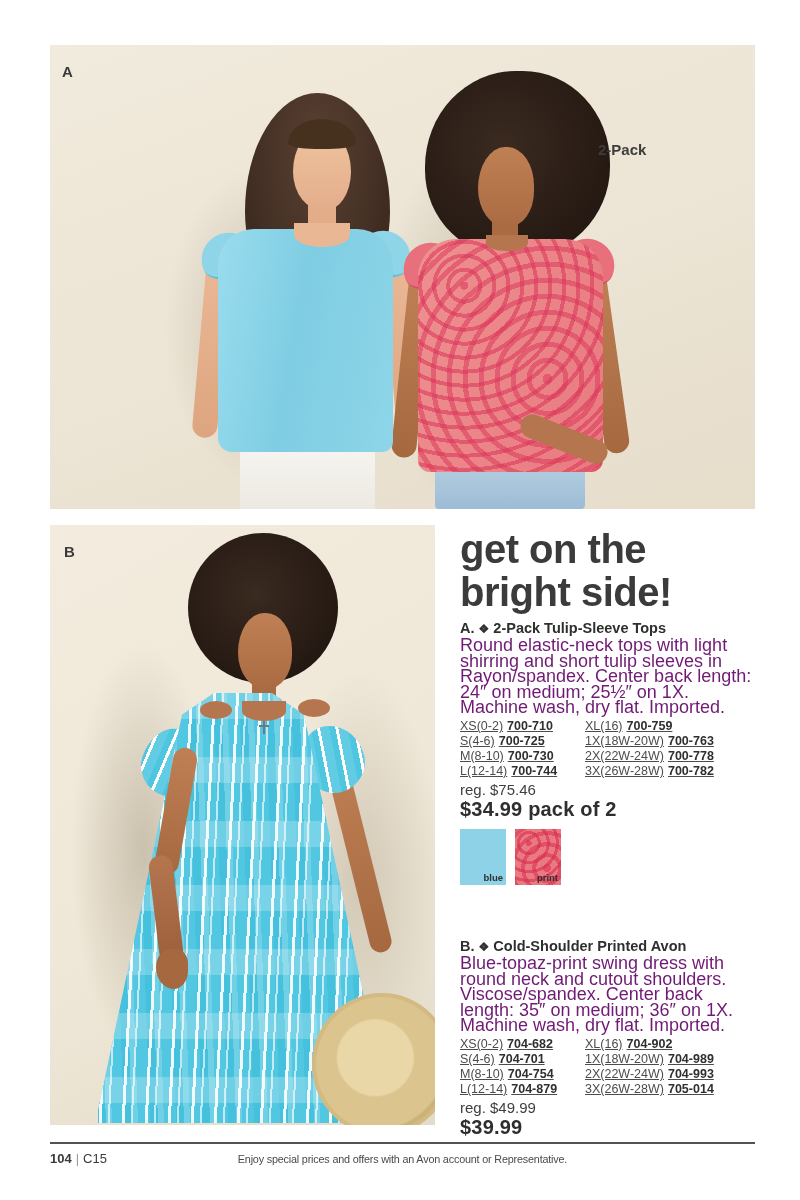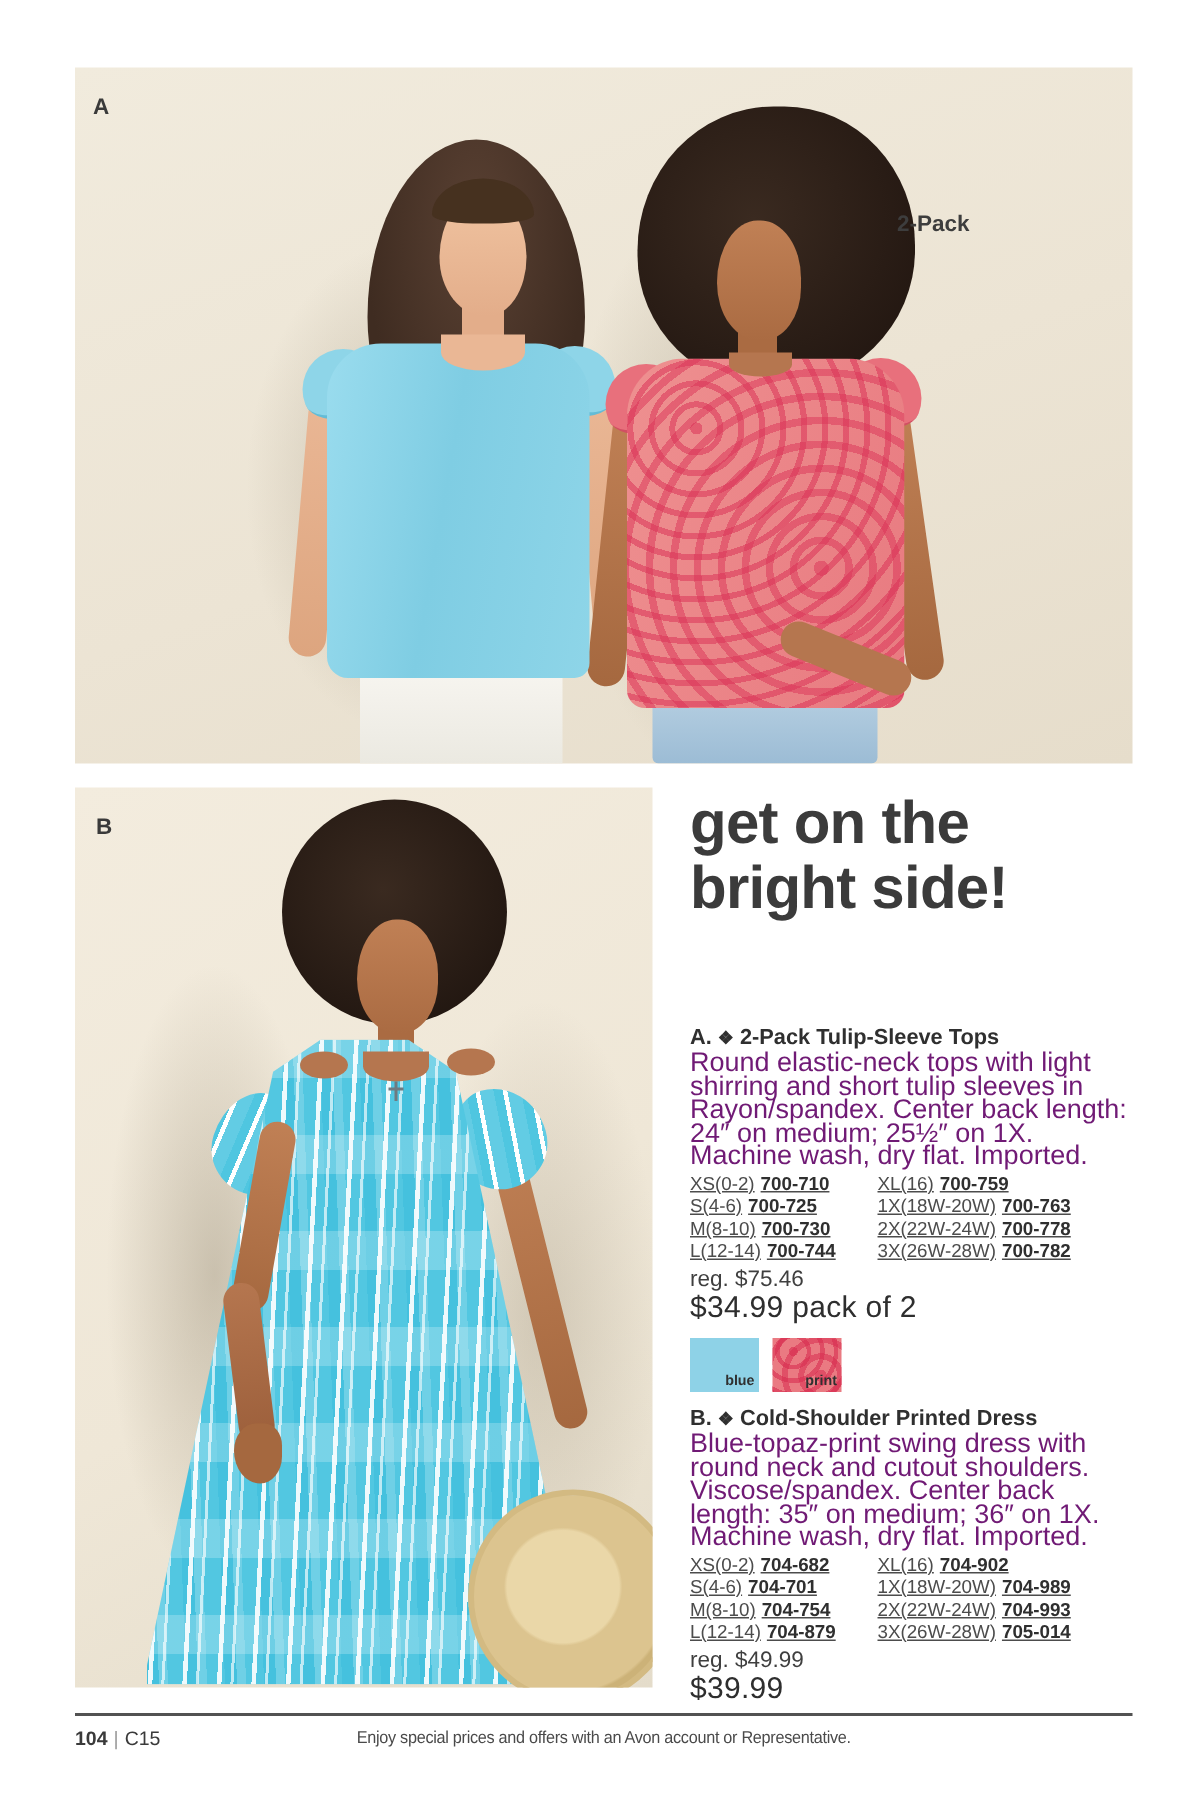--- a/index.html
+++ b/index.html
@@ -114,33 +114,33 @@
   .pb-armR{position:absolute;left:298px;top:230px;width:22px;height:200px;border-radius:11px;
            background:linear-gradient(180deg,#c08055,#a5683f);transform:rotate(-14deg);z-index:1;}
   .pb-hat{position:absolute;left:262px;top:468px;width:132px;height:135px;border-radius:50%;z-index:4;
           background:radial-gradient(circle at 45% 45%,#ead7a8 0 36%,#dcc48f 38% 68%,#ccb278 70%);
           border:4px solid #d3ba82;}
 
   
   .headline{position:absolute;left:460px;top:528px;width:335px;
             font-size:40px;line-height:43px;font-weight:bold;color:#3b3b3b;letter-spacing:-.5px;}
   .product{position:absolute;left:460px;width:332px;color:#4c4c4c;}
-  .product-a{top:684px;}
+  .product-a{top:620px;}
   .product-b{top:938px;}
   .p-title{font-size:14.5px;font-weight:bold;color:#2f2f2f;line-height:17px;}
   .p-title .dmd{font-size:12px;}
   .desc{font-size:18px;line-height:15.6px;color:#701a75;}
   .sku-grid{display:grid;grid-template-columns:125px auto;column-gap:0;margin-top:3px;}
   .sku-row{font-size:12.5px;line-height:15px;color:#4c4c4c;white-space:nowrap;text-decoration:underline;}
   .sku-row .sz{margin-right:4px;}
   .sku-row .sk{font-weight:bold;color:#2f2f2f;}
   .reg-price{font-size:15px;line-height:17px;color:#3f3f3f;margin-top:2px;}
-  .sale-price{font-size:20px;line-height:23px;font-weight:normal;color:#2e2e2e;letter-spacing:.2px;}
+  .sale-price{font-size:20px;line-height:23px;font-weight:bold;color:#2e2e2e;letter-spacing:.2px;}
   .swatches{display:flex;gap:9px;margin-top:8px;}
-  .swatch{position:relative;width:46px;height:36px;}
+  .swatch{position:relative;width:46px;height:56px;}
   .swatch .swlabel{position:absolute;right:3px;bottom:2px;font-size:9.5px;font-weight:bold;color:#303030;}
   .swatch-print{background-image:
       repeating-radial-gradient(circle at 30% 25%,rgba(216,45,80,.6) 0 3px,transparent 3px 9px),
       repeating-radial-gradient(circle at 70% 70%,rgba(216,45,80,.55) 0 4px,transparent 4px 11px);}
 
   
   .footer-rule{position:absolute;left:50px;top:1142px;width:705px;height:2px;background:#525252;}
   .footer-left{position:absolute;left:50px;top:1151px;font-size:13px;color:#3a3a3a;}
   .footer-left .pnum{font-weight:bold;text-align:right;}
   .footer-left .sep{color:#9a9a9a;margin:0 4px;}
@@ -248,21 +248,21 @@
       <div class="swatch" style="background: rgb(142, 210, 231);">
         <span class="swlabel">blue</span>
       </div>
       <div class="swatch swatch-print" style="background-color: rgb(234, 122, 130);">
         <span class="swlabel">print</span>
       </div>
     </div>
   </div>
 
   <div class="product product-b">
-    <div class="p-title"><span>B.</span> <span class="dmd">❖</span> <span>Cold-Shoulder Printed Dress</span></div>
+    <div class="p-title"><span>B.</span> <span class="dmd">❖</span> <span>Cold-Shoulder Printed Avon</span></div>
     <div class="desc">
       <div>Blue-topaz-print swing dress with</div>
       <div>round neck and cutout shoulders.</div>
       <div>Viscose/spandex. Center back</div>
       <div>length: 35″ on medium; 36″ on 1X.</div>
       <div>Machine wash, dry flat. Imported.</div>
     </div>
     <div class="sku-grid">
       <div>
         <div class="sku-row"><span class="sz">XS(0-2)</span><span class="sk">704-682</span></div>

